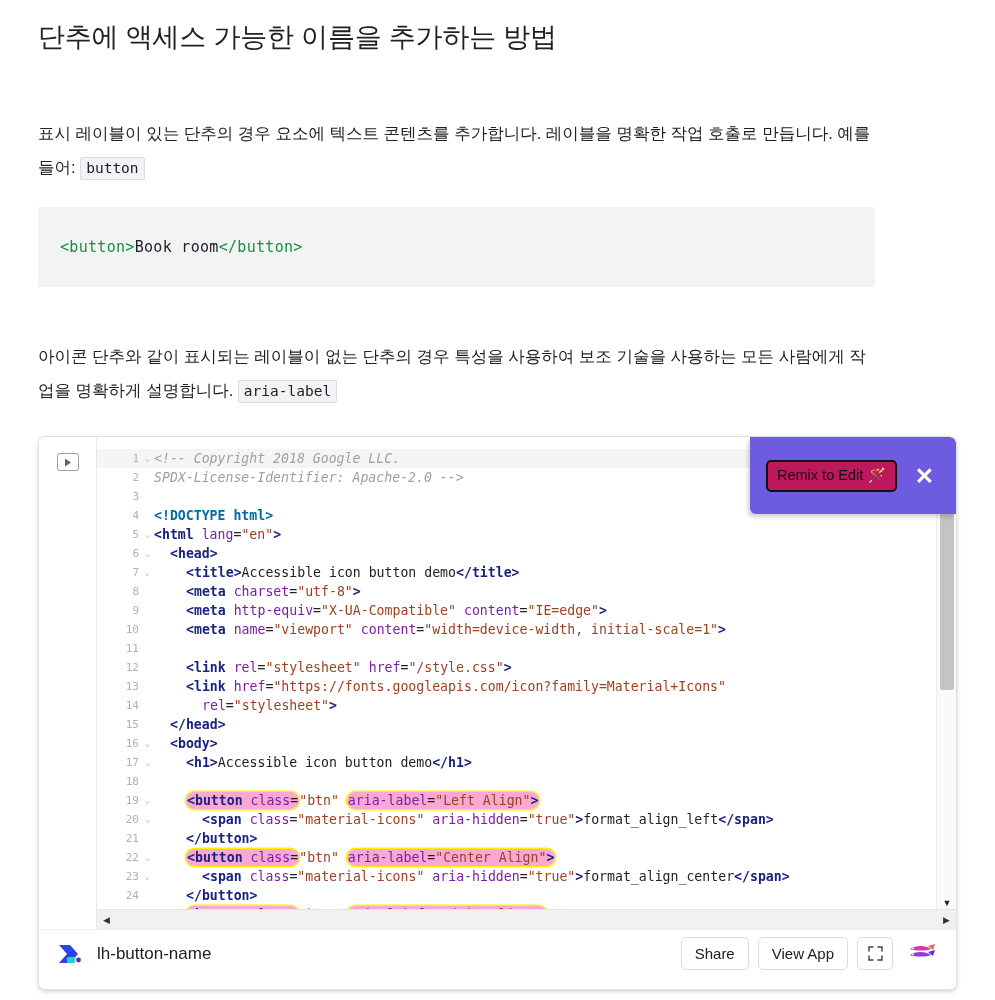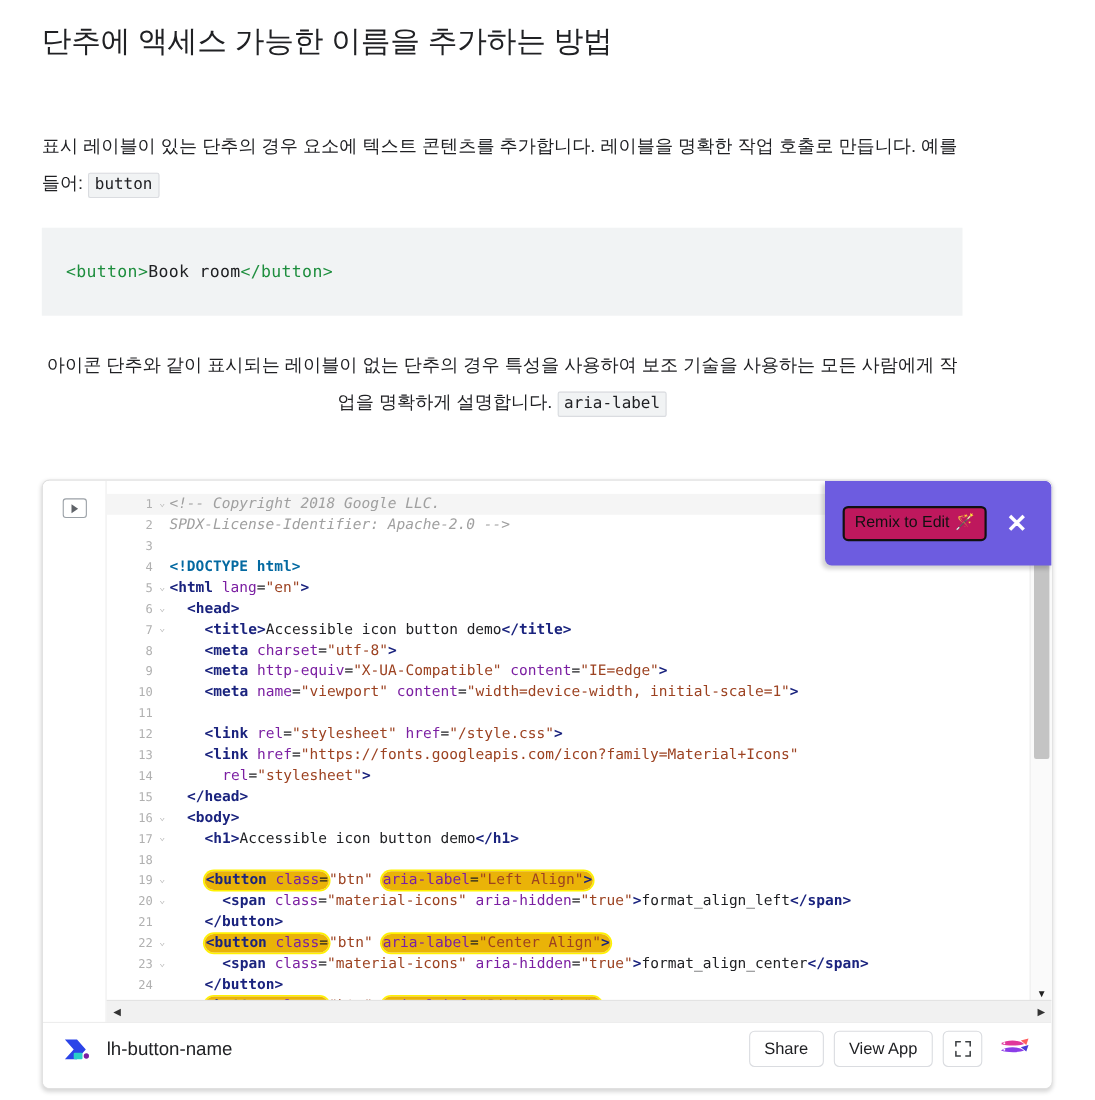--- a/index.html
+++ b/index.html
@@ -28,21 +28,21 @@
     line-height: 38px;
   }
   .para {
     font-size: 16.5px;
     line-height: 34px;
     color: #202124;
     margin: 0;
     font-weight: 400;
   }
   .para.p1 { padding-top: 60px; }
-  .para.p2 { padding-top: 28px; text-align: center; }
+  .para.p2 { padding-top: 52px; }
 
   code.inline {
     font-family: "DejaVu Sans Mono", "Liberation Mono", monospace;
     font-size: 14.5px;
     background: #f1f3f4;
     border: 1px solid #dadce0;
     border-radius: 2px;
     padding: 2px 5px 3px 5px;
     color: #202124;
     white-space: nowrap;
@@ -148,21 +148,21 @@
   .c-com  { color: #a0a0a0; font-style: italic; }
   .c-tag  { color: #1a237e; font-weight: bold; }
   .c-attr { color: #7b1fa2; }
   .c-val  { color: #9c4221; }
   .c-txt  { color: #202124; }
   .c-pun  { color: #1a237e; font-weight: bold; }
   .c-doc  { color: #0369a1; font-weight: bold; }
 
   
   .hl {
-    background: #eab308;
+    background: #f9a8d4;
     border-radius: 9px;
     box-shadow: 0 0 0 1.5px #fff200;
     padding: 1px 1px;
   }
 
   
   .vscroll {
     position: absolute;
     right: 0; top: 0;
     width: 20px; bottom: 20px;

